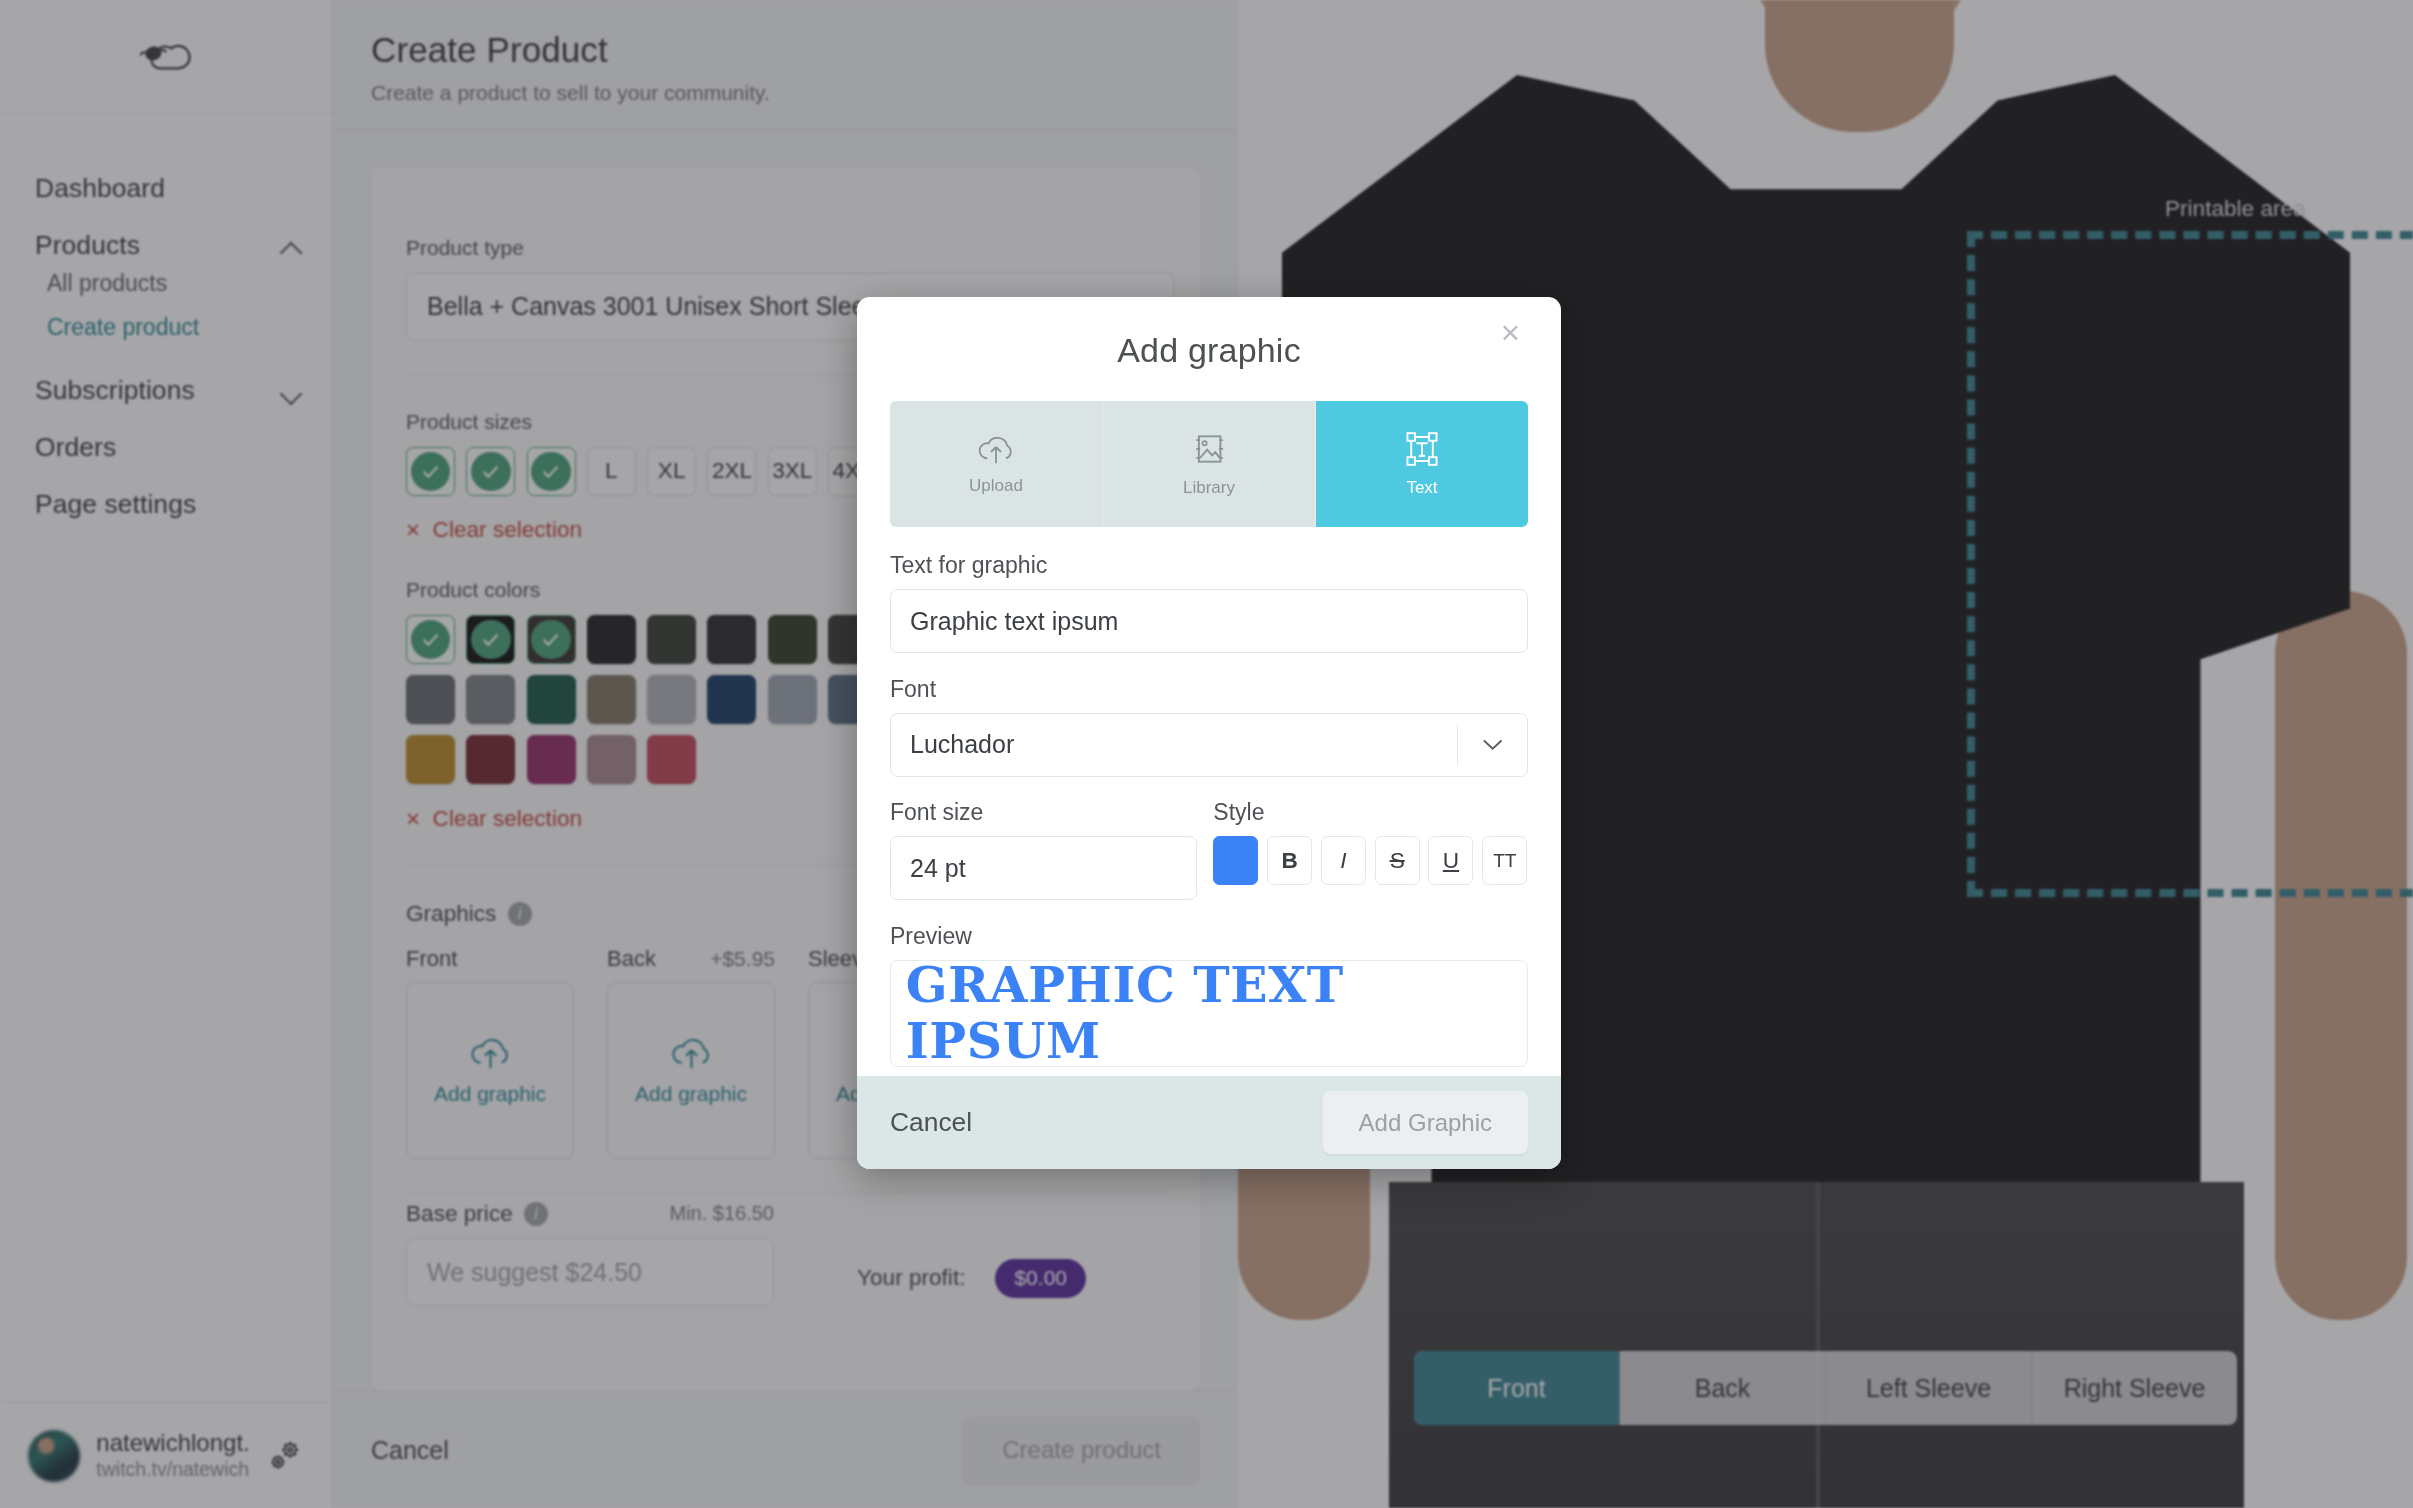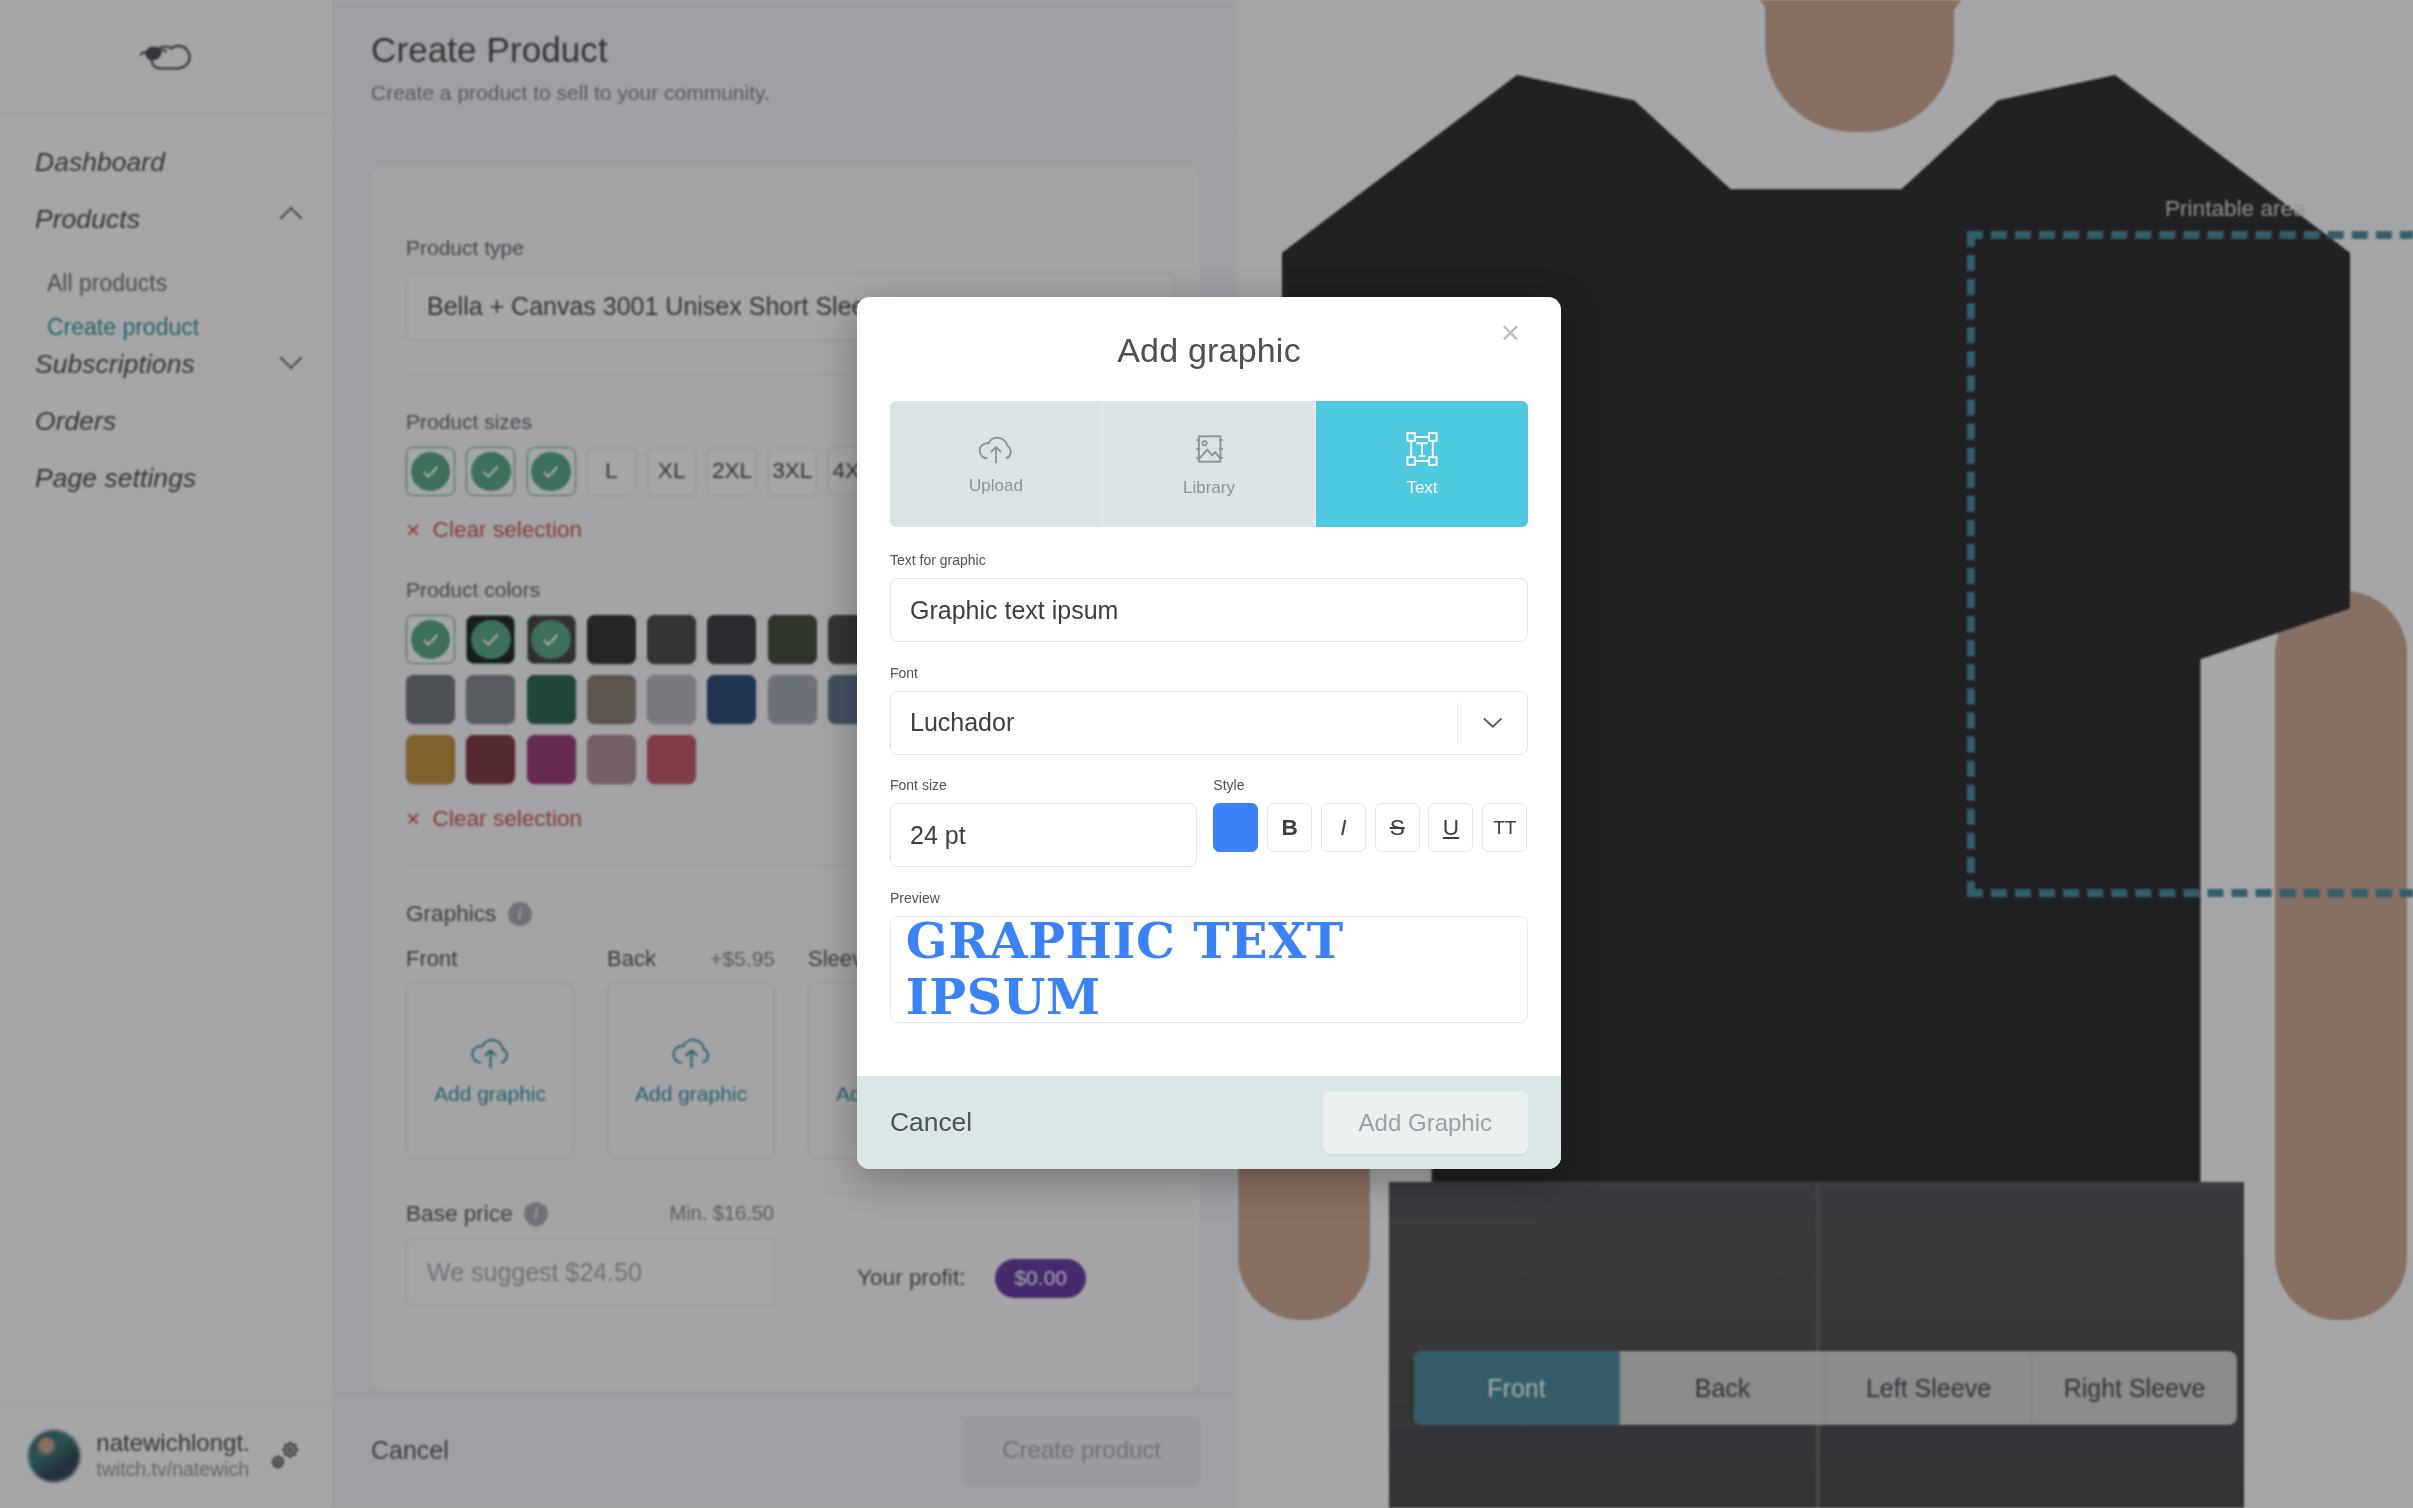--- a/index.html
+++ b/index.html
@@ -31,24 +31,24 @@
     border-right: 1.3px solid #e6e8ea;
     display: flex; flex-direction: column;
     position: relative; flex: 0 0 333px;
   }
   .logo-wrap {
     height: 114px; display: flex; align-items: center; justify-content: center;
     border-bottom: 1.3px solid #e9ebec;
   }
   .nav { padding: 33px 0 0 0; flex: 1; }
   .nav-item {
-    display: flex; align-items: flex-start; justify-content: space-between;
+    display: flex; align-items: flex-end; justify-content: space-between;
     padding: 0 30px 0 35px;
     height: 57px;
-    font-size: 26.4px; color: #2e3033; letter-spacing: 0.1px; font-style: italic;
+    font-size: 26.4px; color: #2e3033; letter-spacing: 0.1px;
   }
   .nav-sub {
     padding: 0 30px 0 47px;
     height: 44px; display: flex; align-items: center;
     font-size: 23px; color: #55585c;
   }
   .nav-sub.active { color: #1b7f8e; }
   .chev { width: 21.4px; height: 21.4px; display:inline-block; position: relative; }
   .chev::before {
     content: ""; position: absolute; left: 2.5px; top: 5.7px;
@@ -262,21 +262,21 @@
     flex: 1; height: 126px; background: #dbe4e5;
     display: flex; flex-direction: column; align-items: center; justify-content: center;
     gap: 10px; color: #8b9496;
     border-right: 1.3px solid #e6eeef;
   }
   .tab:last-child { border-right: none; }
   .tab.active { background: #4fc9e0; color: #ffffff; }
   .tab-label { font-size: 17px; }
 
   .modal-body { padding: 25px 33px 0 33px; flex: 1; }
-  .m-label { font-size: 14px; color: #4e5256; margin-bottom: 10px; }
+  .m-label { font-size: 23px; color: #4e5256; margin-bottom: 10px; }
   .m-input {
     height: 64px; border: 1.3px solid #e1e5e8; border-radius: 7.5px;
     display: flex; align-items: center; padding: 0 19px;
     font-size: 25px; color: #3c4044; background: #fff;
   }
   .m-select {
     height: 64px; border: 1.3px solid #e1e5e8; border-radius: 7.5px;
     display: flex; align-items: center; padding: 0 0 0 19px;
     font-size: 25px; color: #3c4044; background: #fff;
     justify-content: space-between;

